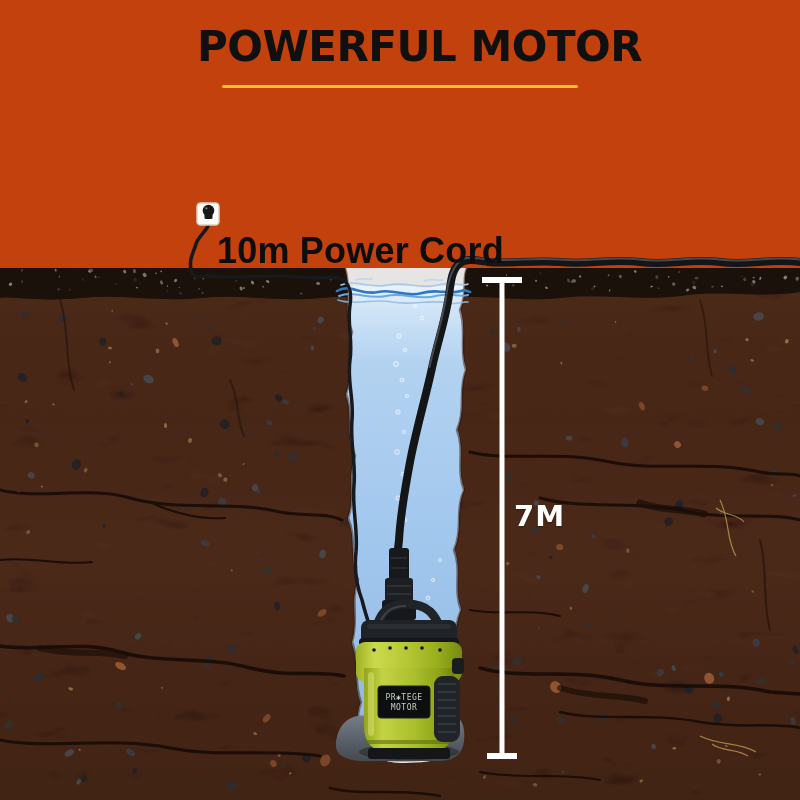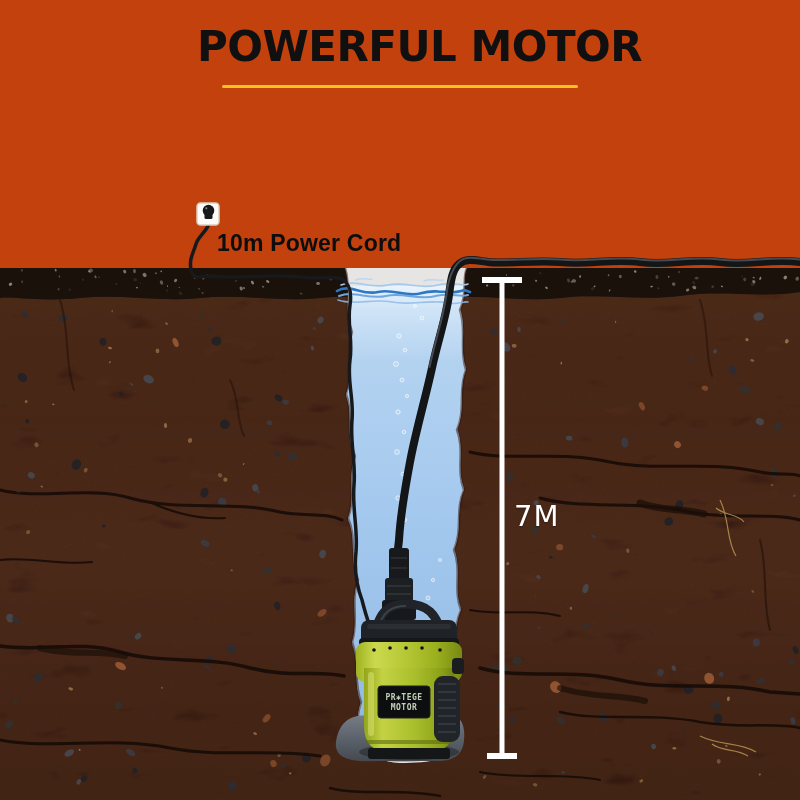--- a/index.html
+++ b/index.html
@@ -17,35 +17,35 @@
   }
   .accent-divider{
     position:absolute;z-index:5;left:222px;top:85px;width:356px;height:3px;
     background:#f2c41d;border-radius:2px;
   }
   .subtitle{
     left:0;right:0;top:90px;text-align:center;
     font-size:28.5px;line-height:36px;color:#1e1e1e;font-weight:400;
   }
   .cord-label{
-    left:217px;top:230px;font-weight:bold;font-size:23px;color:#0d0d0d;
+    left:217px;top:230px;font-weight:bold;font-size:36px;color:#0d0d0d;
     letter-spacing:.2px;
   }
   .depth-label{
     left:514px;top:499px;
     font-family:"DejaVu Sans","Liberation Sans",sans-serif;
-    font-weight:normal;font-size:29px;color:#ffffff;letter-spacing:1px;
+    font-weight:bold;font-size:29px;color:#ffffff;letter-spacing:1px;
     text-shadow:0 1px 2px rgba(0,0,0,.35);
   }
   .pump-brand{
     left:378px;top:686px;width:52px;height:32px;
     display:flex;flex-direction:column;align-items:center;justify-content:center;
     gap:1px;
     font-family:"DejaVu Sans Mono","Liberation Mono",monospace;
-    font-weight:bold;font-size:8px;line-height:9px;letter-spacing:.5px;
+    font-weight:normal;font-size:8px;line-height:9px;letter-spacing:.5px;
     color:#c3d0b8;
   }
 </style>
 </head>
 <body>
 
 <div class="stage" style="background: #c2410c; padding-left: 39px;">
 
   <svg class="scene" width="800" height="800" viewBox="0 0 800 800">
     <defs>

